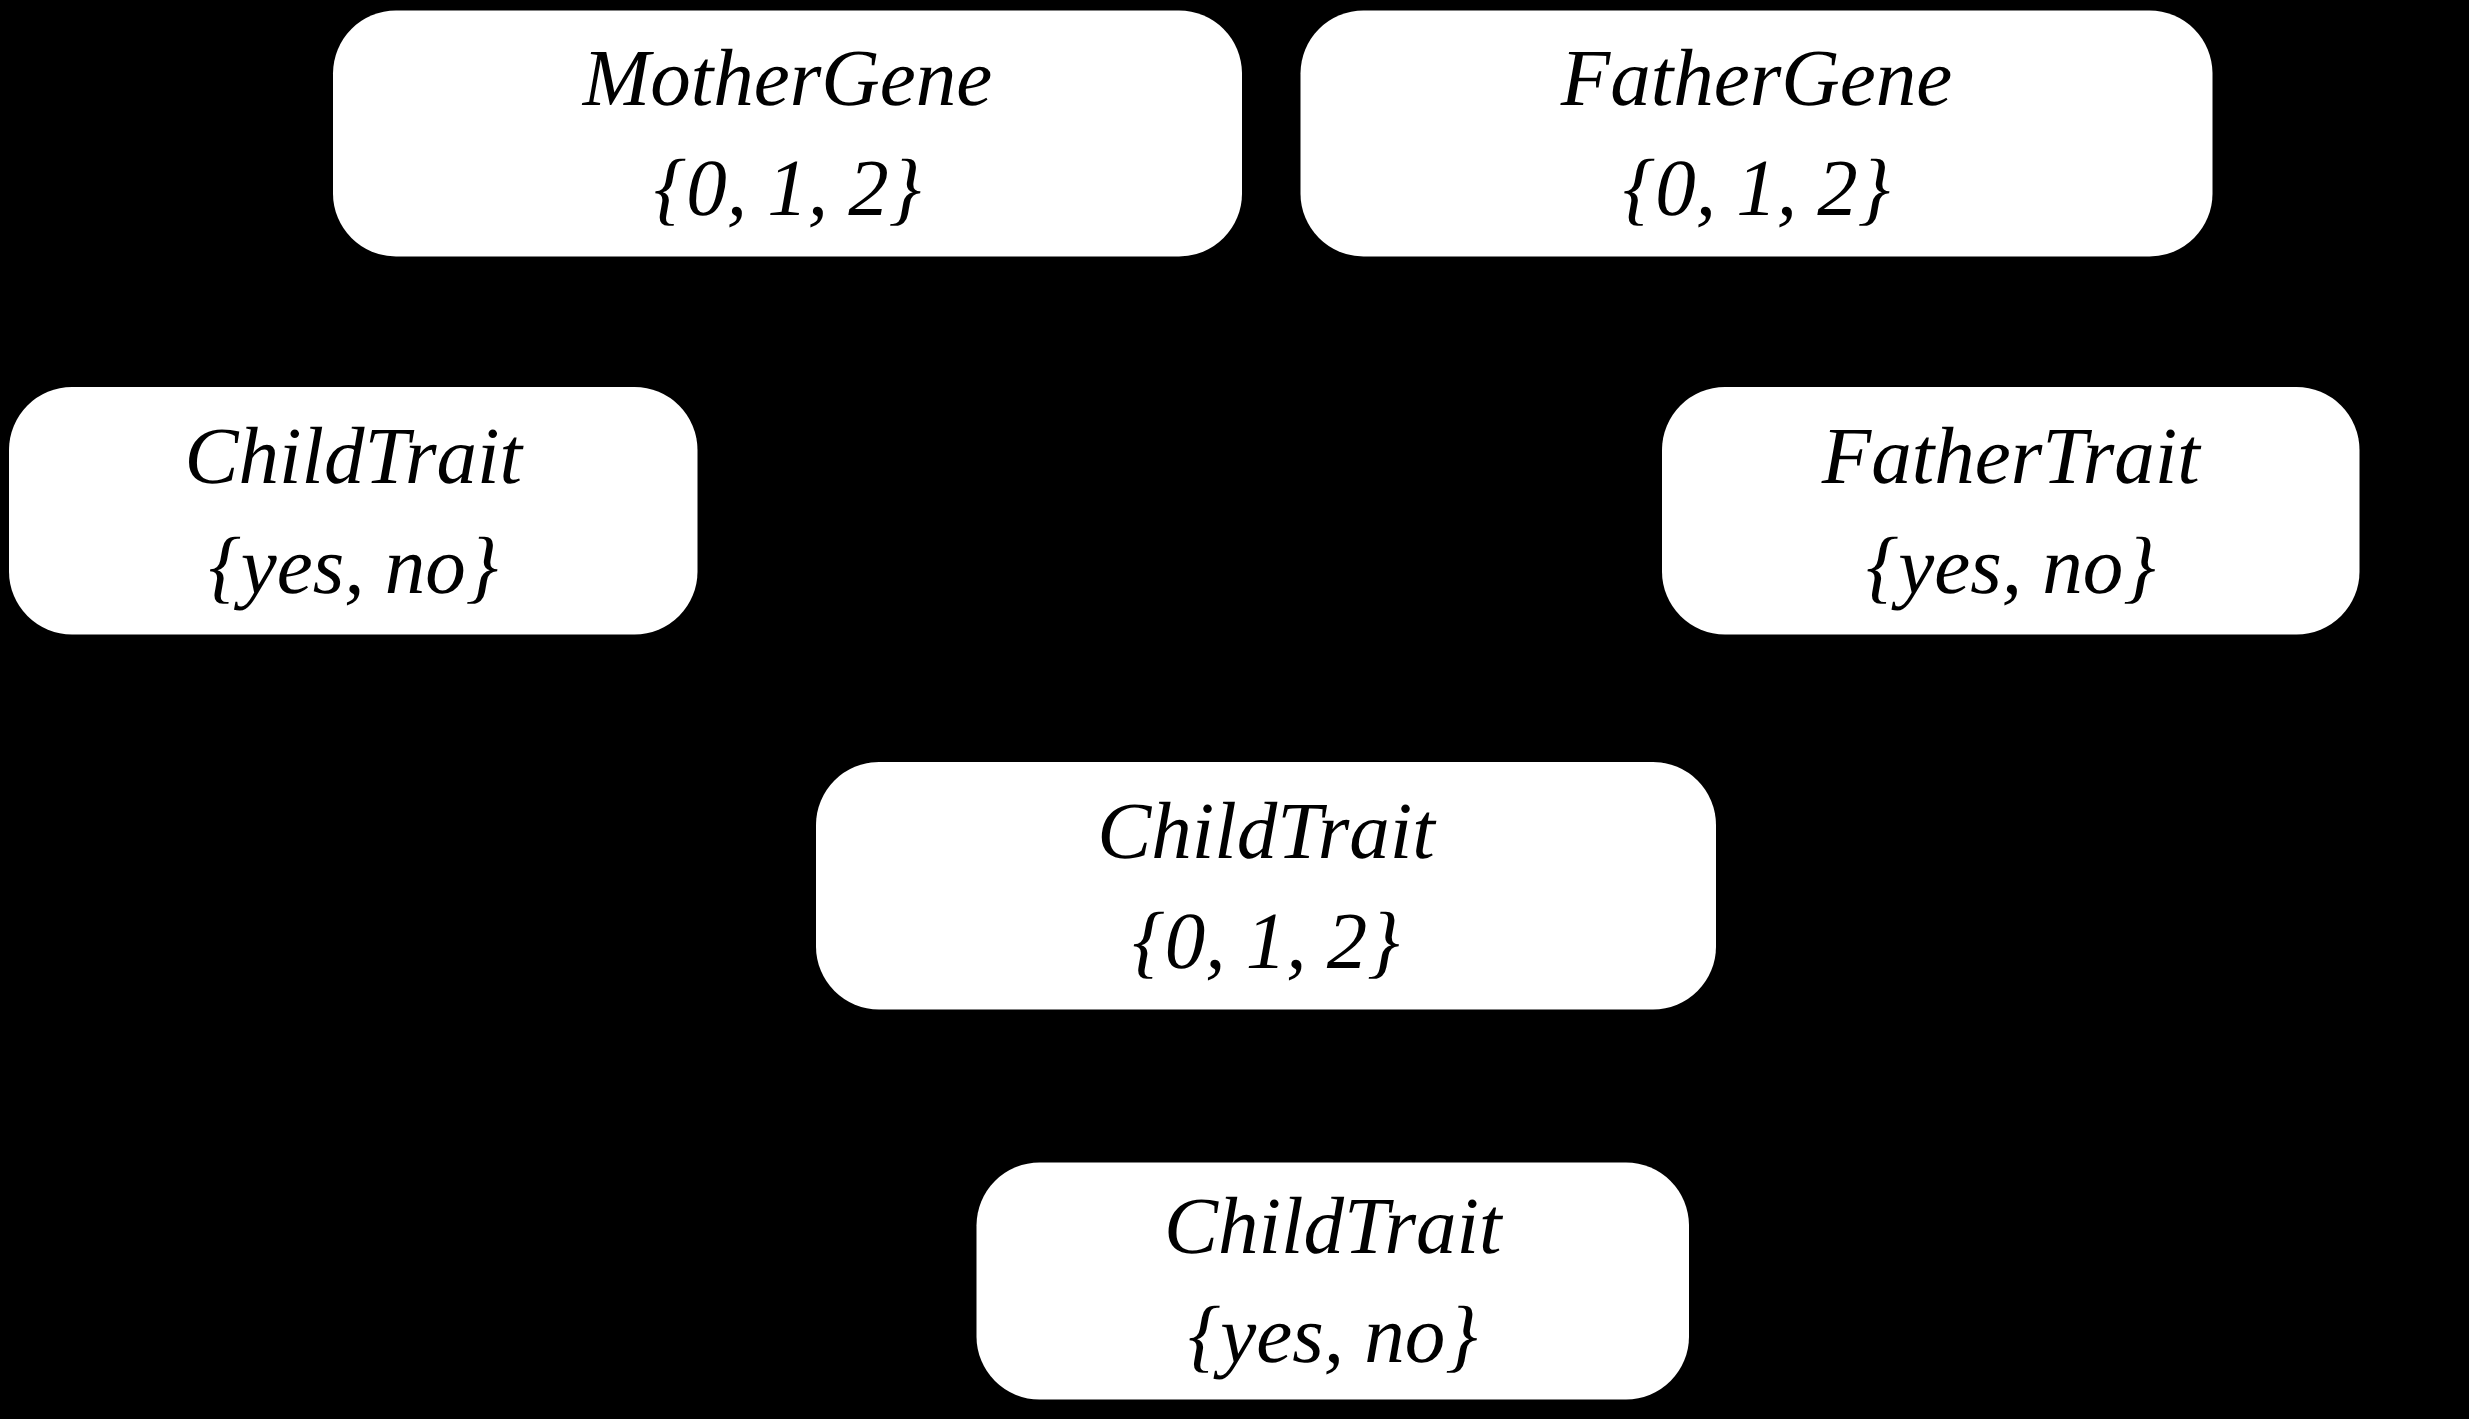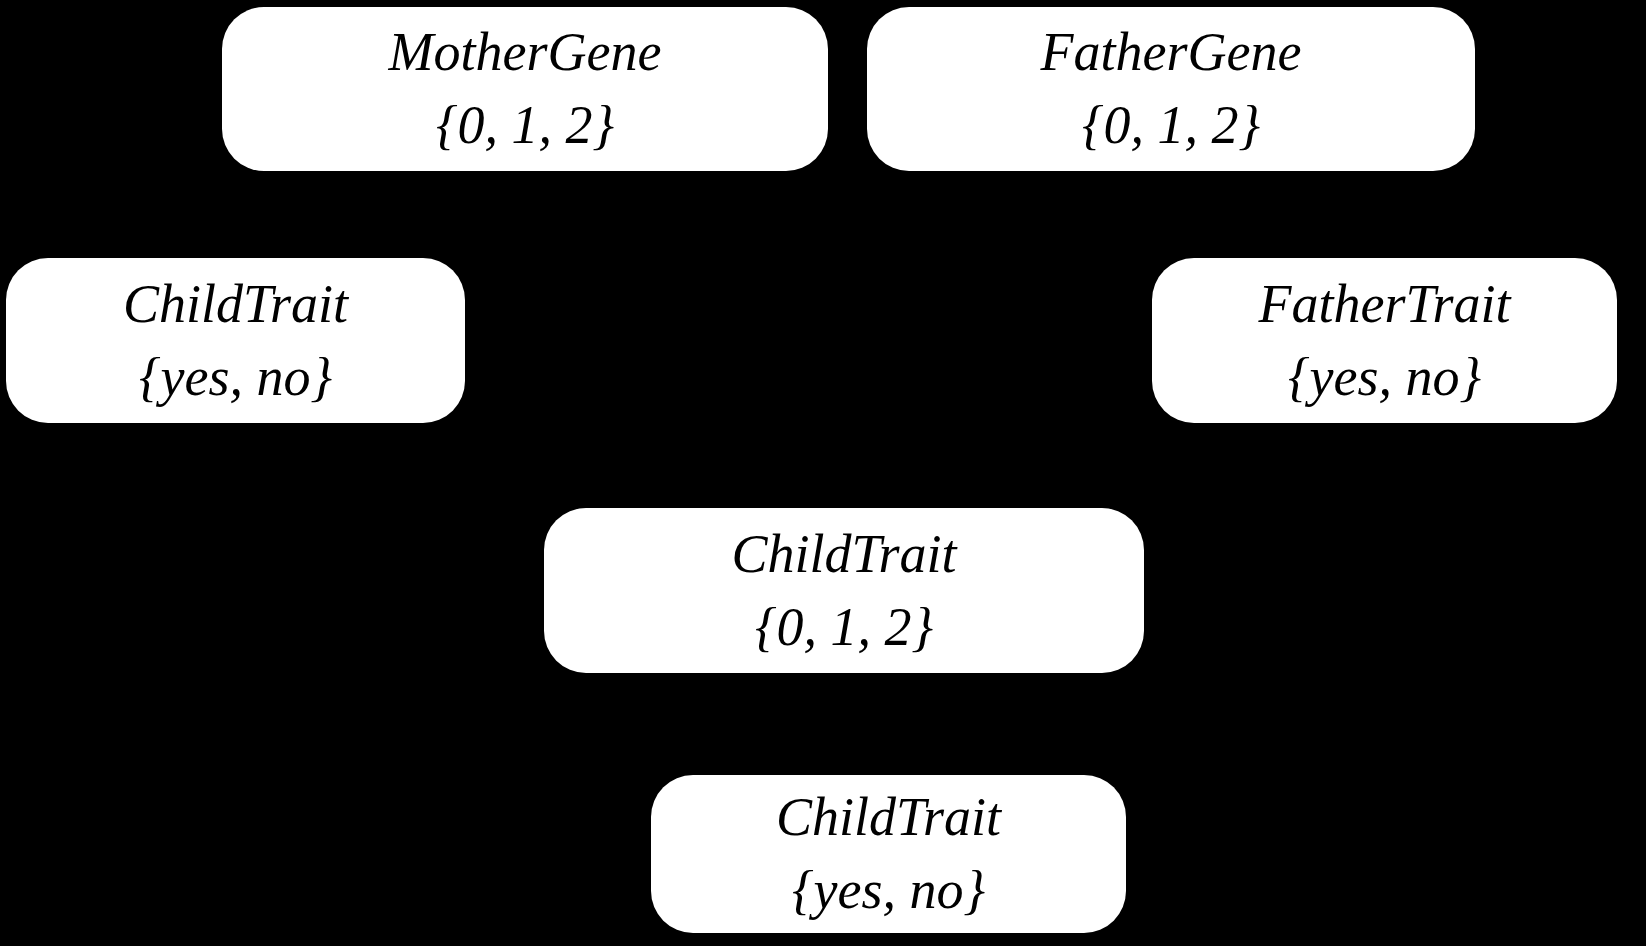--- a/index.html
+++ b/index.html
@@ -38,21 +38,21 @@
     white-space: nowrap;
   }
   .node .node-label,
   .node .node-domain {
     display: block;
   }
   
   .pos-mother-gene  { left: 222px;  top: 7px;   width: 606px; height: 164px; }
   .pos-father-gene  { left: 867px;  top: 7px;   width: 608px; height: 164px; justify-content: center; }
   .pos-mother-trait { left: 6px;    top: 258px; width: 459px; height: 165px; }
-  .pos-father-trait { left: 1108px; top: 258px; width: 465px; height: 165px; margin-left: 44px; }
+  .pos-father-trait { left: 1108px; top: 258px; width: 465px; height: 165px; }
   .pos-child-gene   { left: 544px;  top: 508px; width: 600px; height: 165px; }
   .pos-child-trait  { left: 607px;  top: 775px; width: 475px; height: 158px; margin-left: 44px; }
 </style>
 </head>
 <body>
 
 <div class="canvas">
 
   <div class="node pos-mother-gene">
     <span class="node-label">MotherGene</span>

